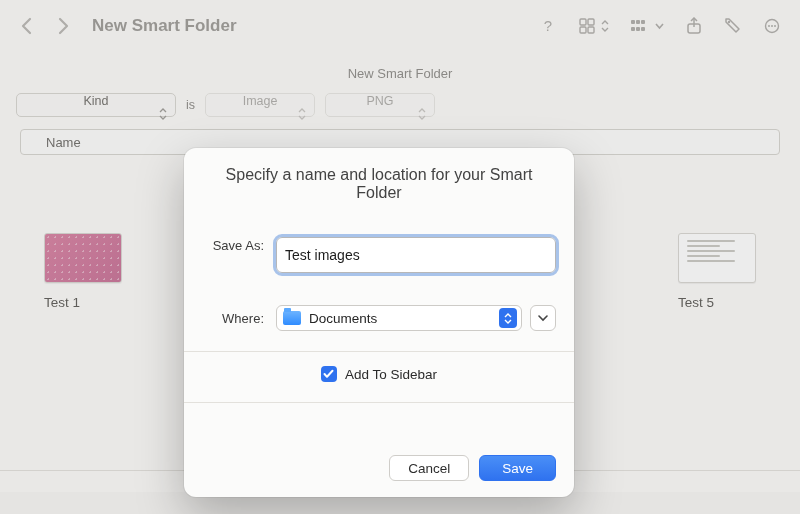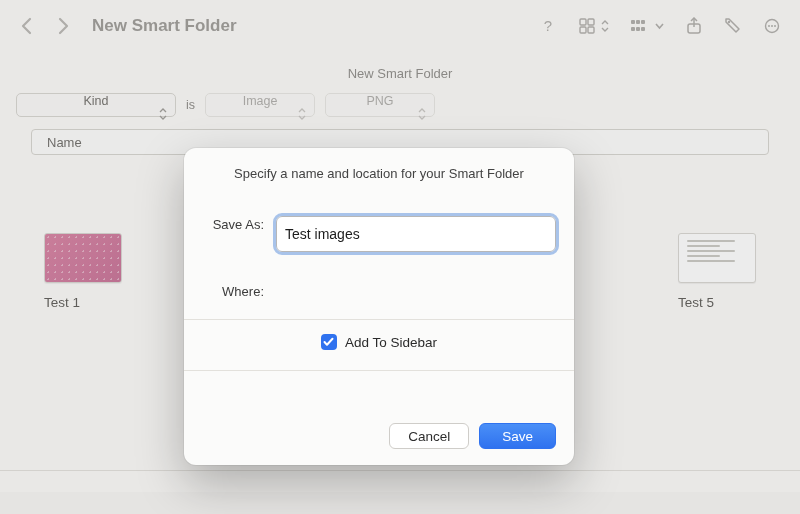--- a/index.html
+++ b/index.html
@@ -46,22 +46,22 @@
     .pill {
       background:#fbfaf8; border:1px solid #d7d5d0; border-radius:5px;
       height:24px; font-size:12.5px; color:#6f6d69; display:flex; align-items:center;
       padding: 0 8px; min-width: 160px; position:relative;flex-direction:column;
     }
     .pill.small { min-width: 110px; }
     .pill .caret { margin-left:auto; color:#9c9a96; }
     .pill.ghost { opacity:.55; }
 
     .namebar {
-      margin: 8px 31px 0; height:26px; border:1px solid #d6d4cf; border-radius:4px;
-      background:#fdfdfc; display:flex; align-items:center; padding:0 15px;
+      margin: 8px 20px 0; height:26px; border:1px solid #d6d4cf; border-radius:4px;
+      background:#fdfdfc; display:flex; align-items:center; padding:0 25px;
       font-size:13px; color:#6c6a66;
     }
 
     .files {
       display:flex; gap: 96px; padding: 34px 44px;
     }
     .file { display:flex; flex-direction:column; align-items:flex-start; gap:12px;margin-top:44px; }
     .thumb { width:78px; height:50px; border:1px solid #d8d6d1; border-radius:3px; background:#fff; position:relative; overflow:hidden; box-shadow: 0 1px 1px rgba(0,0,0,.06); }
     .thumb.pink { background: linear-gradient(135deg,#d77fa0 0%, #c76f95 100%); }
     .thumb.pink::after { content:""; position:absolute; inset:0; background-image: radial-gradient(#ffffff66 1px, transparent 1px); background-size: 7px 7px; }
@@ -77,21 +77,21 @@
     .sheet {
       position:absolute; z-index:20;
       left: 184px; top: 148px;
       width: 390px;
       background:#fbfbfa;
       border-radius: 12px;
       box-shadow: 0 18px 48px rgba(0,0,0,.26), 0 0 0 1px rgba(0,0,0,.05);
       padding: 16px 18px 16px;
       display:flex; flex-direction:column;
     }
-    .sheet-title { text-align:center; font-size:13px; color:#434343; margin: 2px 0 16px; }
+    .sheet-title { text-align:center; font-size:16px; color:#434343; margin: 2px 0 16px; }
 
     .formrow { display:flex; align-items:center; gap:12px; margin-bottom: 14px; }
     .formrow .lbl { width: 62px; text-align:right; font-size:13px; color:#3b3b3b; }
 
     .save-input {
       flex:1; height:26px; border-radius:6px;
       border: 1px solid #b7b7b7;
       outline: 3px solid #a8c3ea;
       padding: 17px 8px; font-size:14px; color:#1d1d1d;
       background:#ffffff;
@@ -279,20 +279,39 @@
 <div class="sheet">
   <div class="sheet-title">Specify a name and location for your Smart Folder</div>
 
   <div class="formrow">
     <div class="lbl">Save As:</div>
     <input class="save-input" value="Test images" style="">
   </div>
 
   <div class="formrow" style="margin-top:18px;">
     <div class="lbl">Where:</div>
+    <div class="where-wrap">
+      <div class="where-select">
+        <span class="folder-ic"></span>
+        <span>Documents</span>
+        <span class="stepper">
+          <svg width="8" height="5" viewBox="0 0 8 5">
+              <polyline points="1,4 4,1 7,4" fill="none" stroke="#fff" stroke-width="1.4"></polyline>
+            </svg>
+          <svg width="8" height="5" viewBox="0 0 8 5">
+              <polyline points="1,1 4,4 7,1" fill="none" stroke="#fff" stroke-width="1.4"></polyline>
+            </svg>
+        </span>
+      </div>
+      <div class="expand-btn">
+        <svg width="10" height="8" viewBox="0 0 10 8">
+            <polyline points="1,2 5,6 9,2" fill="none" stroke="#444" stroke-width="1.6" stroke-linecap="round"></polyline>
+          </svg>
+      </div>
+    </div>
   </div>
 
   <div class="sep"></div>
 
   <div class="checkrow">
     <span class="chk">
       <svg width="11" height="10" viewBox="0 0 11 10">
           <polyline points="1.5,5 4,7.8 9.5,1.8" fill="none" stroke="#fff" stroke-width="2" stroke-linecap="round" stroke-linejoin="round"></polyline>
         </svg>
     </span>

